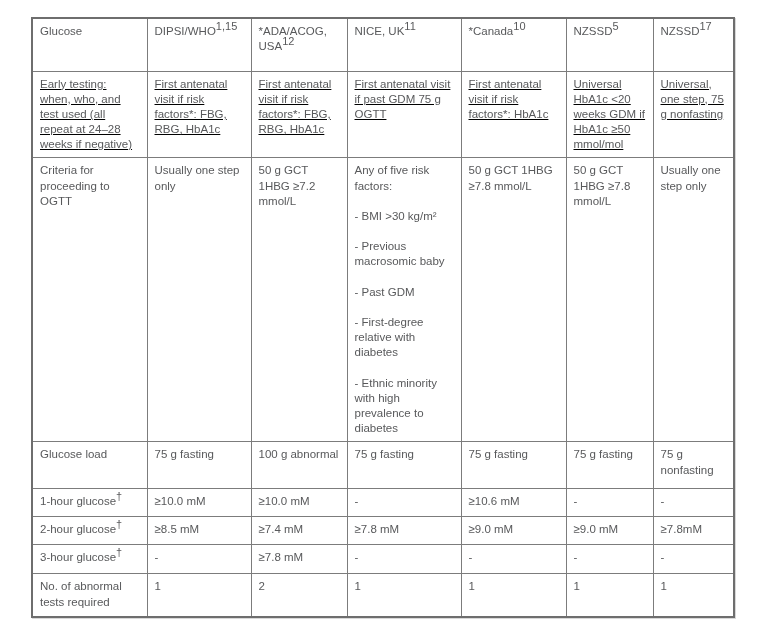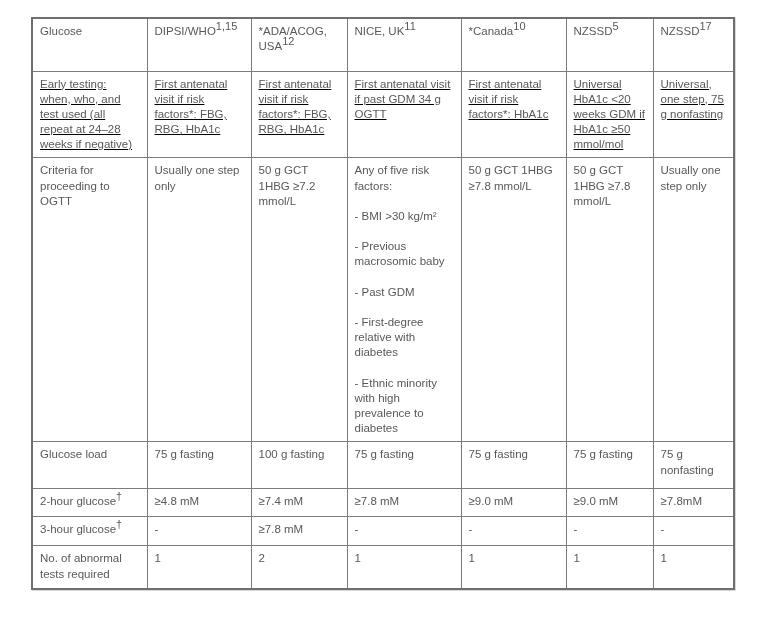--- a/index.html
+++ b/index.html
@@ -72,21 +72,21 @@
         <th><span>NICE, UK</span><sup>11</sup></th>
         <th><span>*Canada</span><sup>10</sup></th>
         <th><span>NZSSD</span><sup>5</sup></th>
         <th><span>NZSSD</span><sup>17</sup></th>
       </tr>
 
       <tr class="r-early">
         <td class="lbl"><span>Early testing: when, who, and test used (all repeat at 24–28 weeks if negative)</span></td>
         <td>First antenatal visit if risk factors*: FBG, RBG, HbA1c</td>
         <td>First antenatal visit if risk factors*: FBG, RBG, HbA1c</td>
-        <td>First antenatal visit if past GDM 34 g OGTT</td>
+        <td>First antenatal visit if past GDM 75 g OGTT</td>
         <td>First antenatal visit if risk factors*: HbA1c</td>
         <td>Universal HbA1c &lt;20 weeks GDM if HbA1c ≥50 mmol/mol</td>
         <td>Universal, one step, 75 g nonfasting</td>
       </tr>
 
       <tr class="r-ogtt">
         <td class="lbl"><span>Criteria for proceeding to OGTT</span></td>
         <td>Usually one step only</td>
         <td>50 g GCT 1HBG ≥7.2 mmol/L</td>
         <td>Any of five risk factors:
@@ -101,32 +101,41 @@
 
 - Ethnic minority with high prevalence to diabetes</td>
         <td>50 g GCT 1HBG ≥7.8 mmol/L</td>
         <td>50 g GCT 1HBG ≥7.8 mmol/L</td>
         <td>Usually one step only</td>
       </tr>
 
       <tr class="r-load">
         <td class="lbl"><span>Glucose load</span></td>
         <td>75 g fasting</td>
-        <td>100 g fasting</td>
+        <td>100 g abnormal</td>
         <td>75 g fasting</td>
         <td>75 g fasting</td>
         <td>75 g fasting</td>
         <td>75 g nonfasting</td>
       </tr>
 
 
+      <tr class="r-1h">
+        <td class="lbl"><span>1-hour glucose</span><sup>†</sup></td>
+        <td>≥10.0 mM</td>
+        <td>≥10.0 mM</td>
+        <td>-</td>
+        <td>≥10.6 mM</td>
+        <td>-</td>
+        <td>-</td>
+      </tr>
 
       <tr class="r-2h">
         <td class="lbl"><span>2-hour glucose</span><sup>†</sup></td>
-        <td>≥4.8 mM</td>
+        <td>≥8.5 mM</td>
         <td>≥7.4 mM</td>
         <td>≥7.8 mM</td>
         <td>≥9.0 mM</td>
         <td>≥9.0 mM</td>
         <td>≥7.8mM</td>
       </tr>
 
       <tr class="r-3h">
         <td class="lbl"><span>3-hour glucose</span><sup>†</sup></td>
         <td>-</td>

